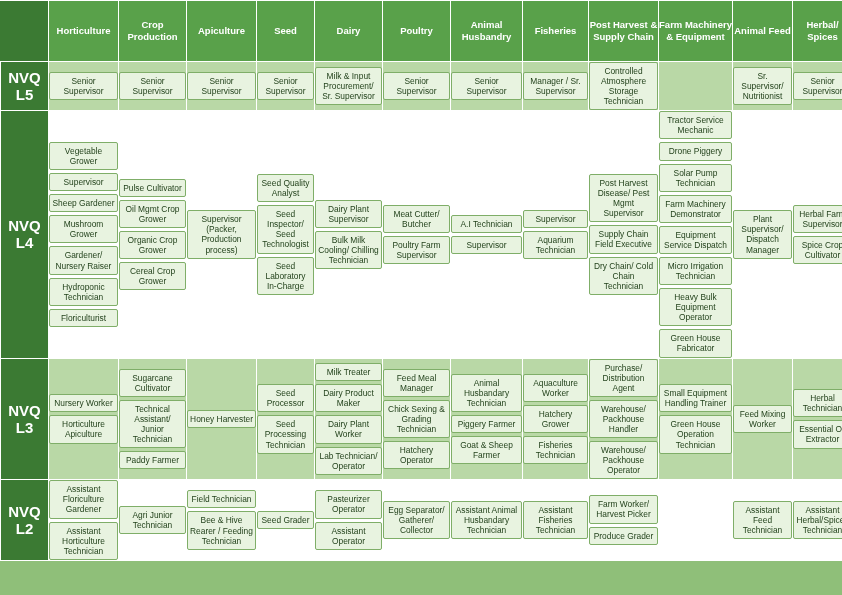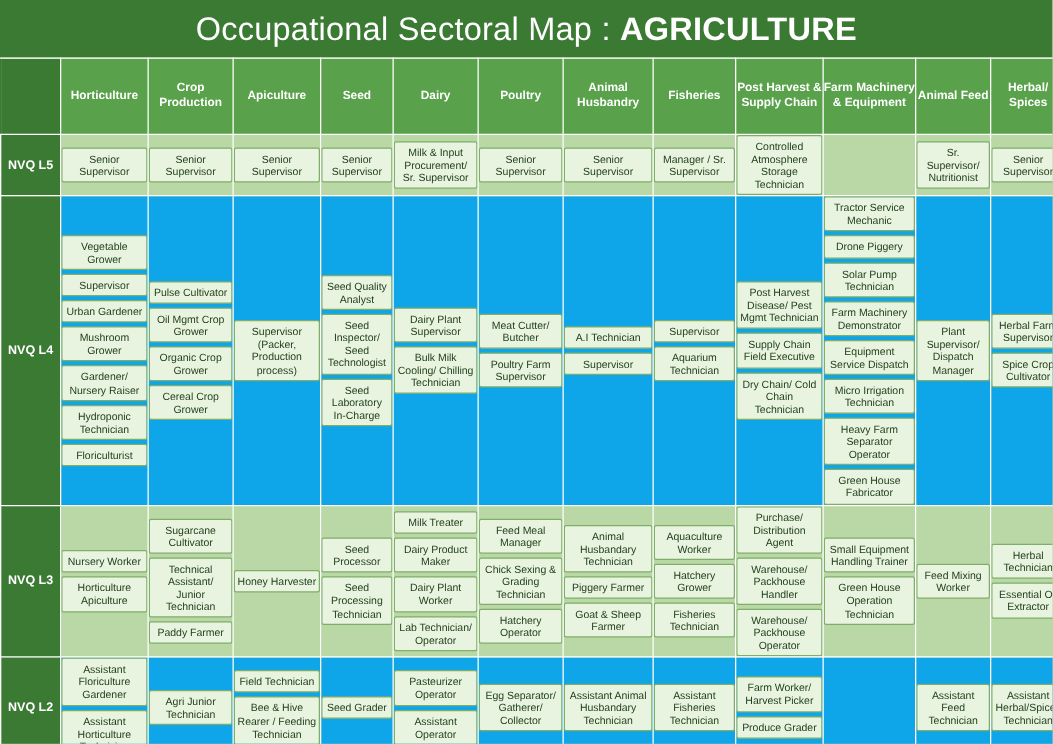--- a/index.html
+++ b/index.html
@@ -55,55 +55,50 @@
     padding: 2px 2px;
     text-align: center;
   }
   thead th.corner {
     background: #3b7a33;
     border-left: 1px solid #3b7a33;
   }
   td.level {
     background: #3b7a33;
     color: #ffffff;
-    font-size: 10px;
+    font-size: 15px;
     font-weight: bold;
     text-align: center;
     width: 48px;
   }
   td.cell {
     padding: 4px 3px;
     text-align: center;
   }
   tr.band-a td.cell { background: #b9d8a6; }
-  tr.band-b td.cell { background: #0ea5e9; }
+  tr.band-b td.cell { background: #ffffff; }
   .chip {
     background: #e8f3e0;
     border: 1px solid #7fae68;
     border-radius: 2px;
     color: #1d3d16;
     font-size: 8.4px;
     line-height: 1.2;
     padding: 3px 2px;
     margin: 0 0 3px 0;
     display: block;
   }
   .chip:last-child { margin-bottom: 0; }
   .empty { display: block; min-height: 2px; }
 </style>
 </head>
 <body>
 
 <div class="page">
 
-  <div class="title-bar">
-    <div class="title">
-      <span>Occupational Sectoral Map : </span><span class="bold">AGRICULTURE</span>
-    </div>
-  </div>
 
   <table class="map">
     <colgroup>
       <col style="width:48px">
       <col style="width:70px">
       <col style="width:68px">
       <col style="width:70px">
       <col style="width:58px">
       <col style="width:68px">
       <col style="width:68px">
@@ -169,21 +164,21 @@
           </td>
           <td class="cell">
             <span class="chip">Senior Supervisor</span>
           </td>
         </tr>
         <tr class="band-b">
           <td class="level">NVQ L4</td>
           <td class="cell">
             <span class="chip">Vegetable Grower</span>
             <span class="chip">Supervisor</span>
-            <span class="chip">Urban Gardener</span>
+            <span class="chip">Sheep Gardener</span>
             <span class="chip">Mushroom Grower</span>
             <span class="chip">Gardener/ Nursery Raiser</span>
             <span class="chip">Hydroponic Technician</span>
             <span class="chip">Floriculturist</span>
           </td>
           <td class="cell">
             <span class="chip">Pulse Cultivator</span>
             <span class="chip">Oil Mgmt Crop Grower</span>
             <span class="chip">Organic Crop Grower</span>
             <span class="chip">Cereal Crop Grower</span>
@@ -206,32 +201,32 @@
           </td>
           <td class="cell">
             <span class="chip">A.I Technician</span>
             <span class="chip">Supervisor</span>
           </td>
           <td class="cell">
             <span class="chip">Supervisor</span>
             <span class="chip">Aquarium Technician</span>
           </td>
           <td class="cell">
-            <span class="chip">Post Harvest Disease/ Pest Mgmt Technician</span>
+            <span class="chip">Post Harvest Disease/ Pest Mgmt Supervisor</span>
             <span class="chip">Supply Chain Field Executive</span>
             <span class="chip">Dry Chain/ Cold Chain Technician</span>
           </td>
           <td class="cell">
             <span class="chip">Tractor Service Mechanic</span>
             <span class="chip">Drone Piggery</span>
             <span class="chip">Solar Pump Technician</span>
             <span class="chip">Farm Machinery Demonstrator</span>
             <span class="chip">Equipment Service Dispatch</span>
             <span class="chip">Micro Irrigation Technician</span>
-            <span class="chip">Heavy Farm Separator Operator</span>
+            <span class="chip">Heavy Bulk Equipment Operator</span>
             <span class="chip">Green House Fabricator</span>
           </td>
           <td class="cell">
             <span class="chip">Plant Supervisor/ Dispatch Manager</span>
           </td>
           <td class="cell">
             <span class="chip">Herbal Farm Supervisor</span>
             <span class="chip">Spice Crop Cultivator</span>
           </td>
         </tr>

